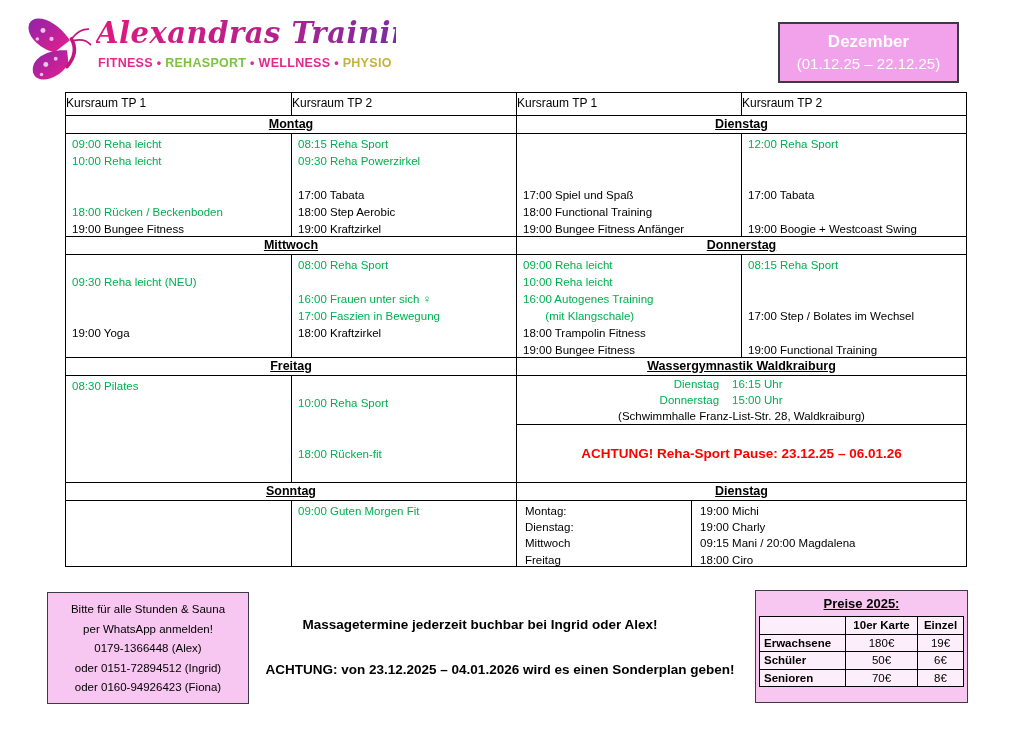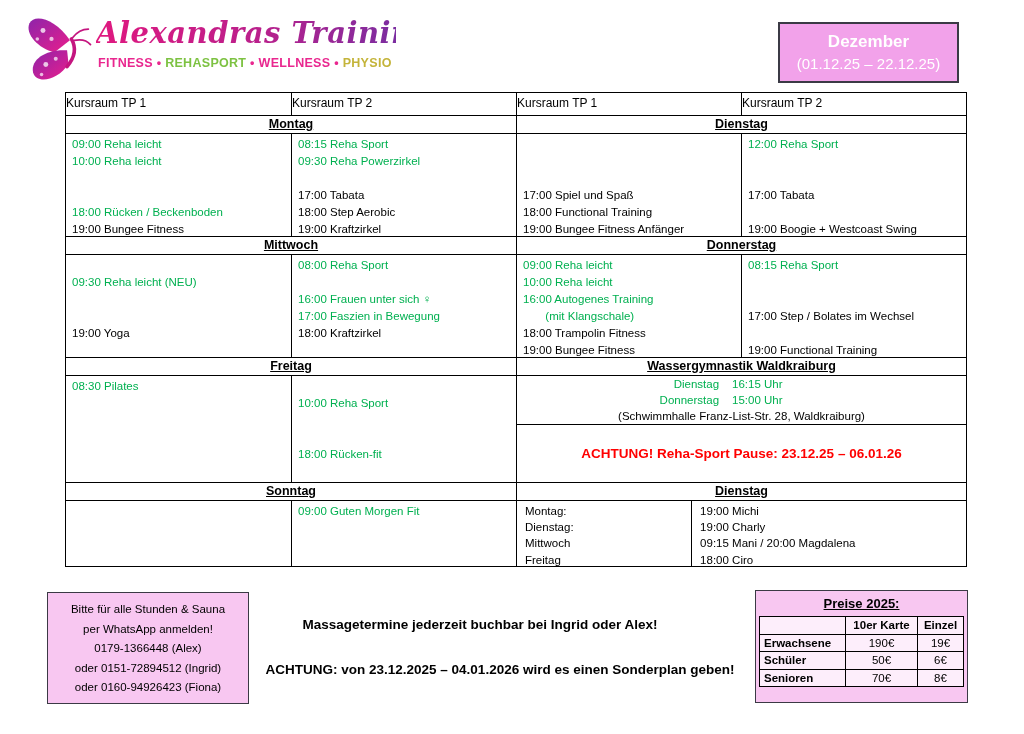--- a/index.html
+++ b/index.html
@@ -303,21 +303,21 @@
       <thead>
         <tr>
           <th class="c1"></th>
           <th class="c2">10er Karte</th>
           <th class="c3">Einzel</th>
         </tr>
       </thead>
       <tbody>
           <tr>
             <td class="lbl">Erwachsene</td>
-            <td class="val">190€</td>
+            <td class="val">180€</td>
             <td class="val">19€</td>
           </tr>
           <tr>
             <td class="lbl">Schüler</td>
             <td class="val">50€</td>
             <td class="val">6€</td>
           </tr>
           <tr>
             <td class="lbl">Senioren</td>
             <td class="val">70€</td>

